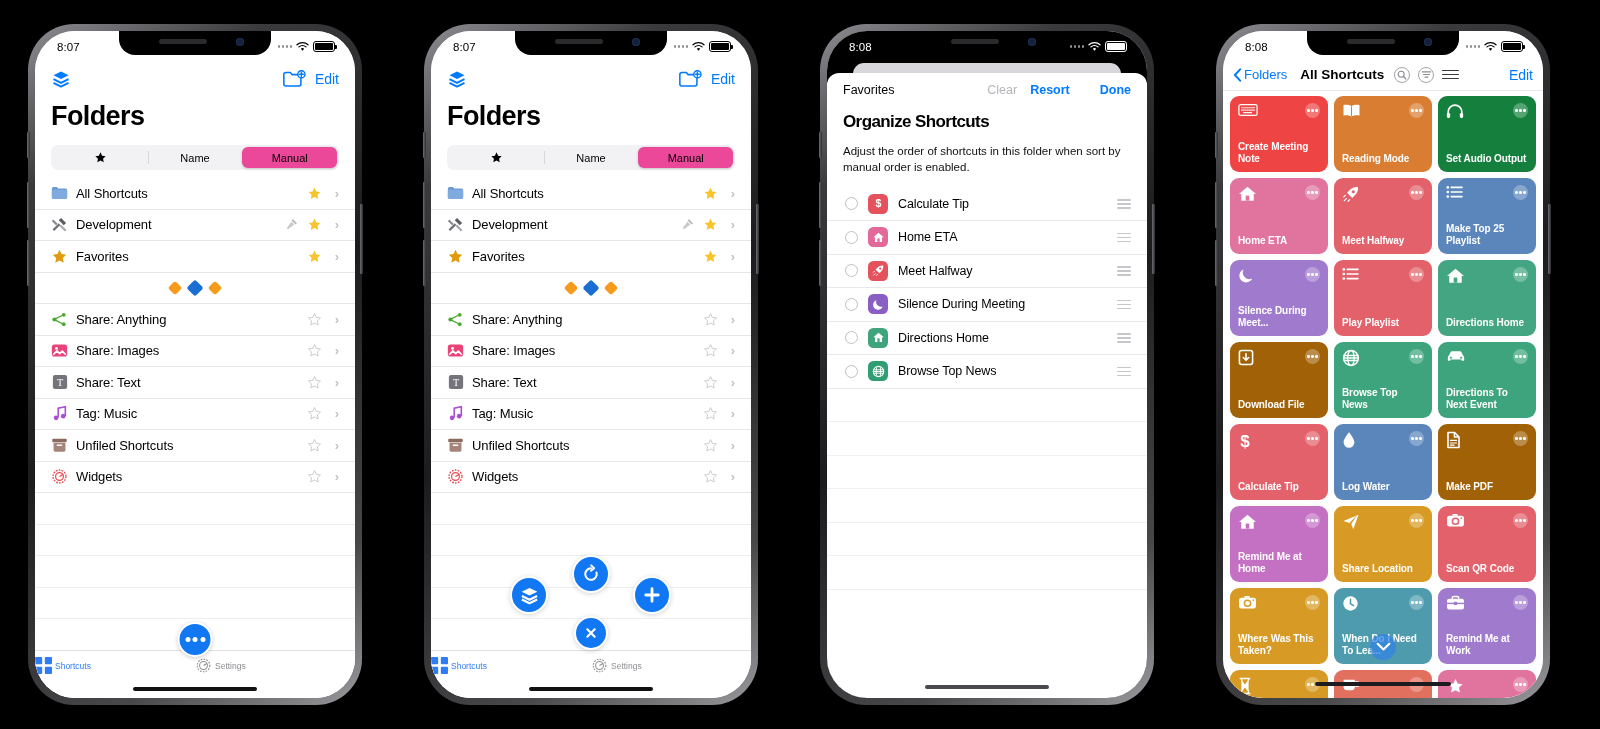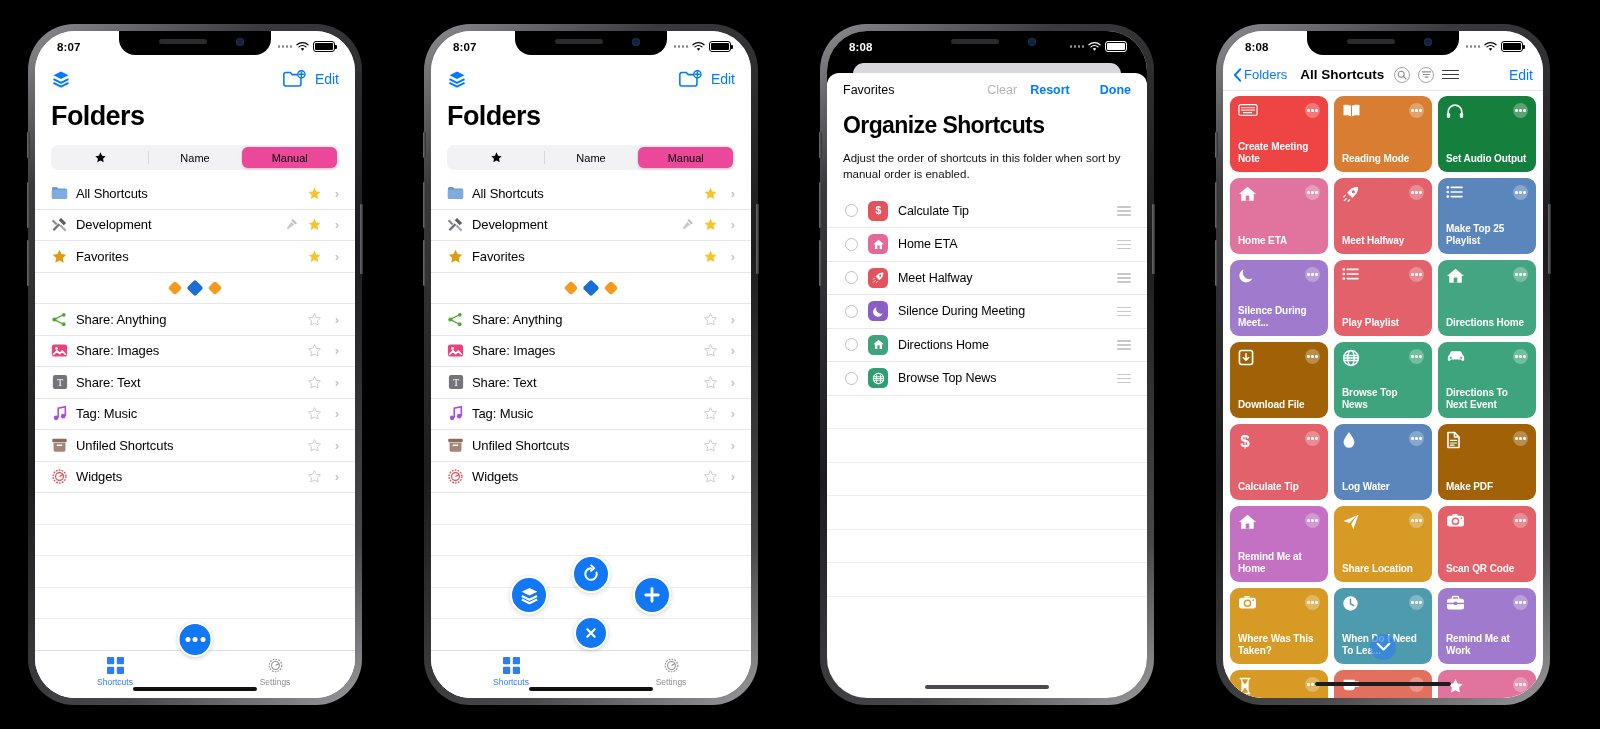--- a/index.html
+++ b/index.html
@@ -51,21 +51,21 @@
   .sb-l1 { left:-1px; top:108px; width:3px; height:26px; }
   .sb-l2 { left:-1px; top:158px; width:3px; height:46px; }
   .sb-l3 { left:-1px; top:216px; width:3px; height:46px; }
   .sb-r1 { right:-1px; top:180px; width:3px; height:70px; }
 
   
   .statusbar {
     position: absolute; top: 0; left: 0; right: 0; height: 28px;
     display: flex; align-items: center; justify-content: space-between;
     padding: 0 18px; z-index: 20;
-    font-size: 11.5px; font-weight: 700; color: #000;
+    font-size: 11.5px; font-weight: 400; color: #000;
   }
   .sb-time { margin-top: 3px; margin-left: 4px; letter-spacing: 0.1px; }
   .sb-right { display: flex; align-items: center; gap: 4px; margin-top: 3px; margin-right: 2px;}
   .sig-dots { display:flex; gap:1.5px; align-items:flex-end; }
   .sig-dots i { display:block; width:2.5px; height:2.5px; border-radius:50%; background:#8e8e93; }
   .wifi { width: 13px; height: 10px; position: relative; }
   .battery {
     width: 22px; height: 11px; border: 1.3px solid #000; border-radius: 3px;
     position: relative; padding: 1.3px;
   }
@@ -117,21 +117,21 @@
   }
   .diamond { width:10px; height:10px; transform: rotate(45deg); border-radius:2px; }
   .empty-row { height: 31.5px; border-bottom:1px solid #eeeef0; }
 
   
   .tabbar {
     position:absolute; bottom:0; left:0; right:0; height:48px;
     border-top:1px solid #e2e2e4; display:flex; align-items:flex-start;
     padding-top: 6px; background:#fff; z-index: 12;
   }
-  .tab { flex:1; display:flex; flex-direction:column; align-items:center; gap:3px; }
+  .tab { flex:1; display:flex; flex-direction:row; align-items:center; gap:3px; }
   .tab .tlabel { font-size:8.5px; }
   .tab.active .tlabel { color:#2f7cf6; }
   .tab.inactive .tlabel { color:#8e8e93; }
   .homebar {
     position:absolute; bottom:7px; left:50%; transform:translateX(-50%);
     width:124px; height:4px; border-radius:3px; background:#111; z-index:14;
   }
 
   
   .fab-center {
@@ -158,21 +158,21 @@
   .sheet {
     position:absolute; top:42px; left:0; right:0; bottom:0;
     background:#fff; border-radius:12px 12px 0 0; overflow:hidden;
   }
   .sheet-nav {
     height:34px; display:flex; align-items:center; justify-content:space-between;
     padding: 0 16px;
   }
   .sheet-nav .left { font-size:12.5px; color:#000; }
   .sheet-nav .right { display:flex; gap:13px; align-items:center; font-size:12.5px;}
-  .sheet-title { font-size:23px; font-weight:800; padding:0 16px; letter-spacing:-0.6px; margin-top:5px; }
+  .sheet-title { font-size:17px; font-weight:800; padding:0 16px; letter-spacing:-0.6px; margin-top:5px; }
   .sheet-desc { font-size:11.5px; color:#111; padding:0 16px; margin-top:11px; line-height:1.42; }
   .orow {
     height:33.5px; display:flex; align-items:center; gap:10px;
     padding:0 16px 0 18px; border-bottom:1px solid #e9e9eb;
   }
   .radio { width:13px; height:13px; border-radius:50%; border:1.2px solid #c0c0c4; flex:0 0 auto;}
   .sq-icon {
     width:20px; height:20px; border-radius:5.5px; flex:0 0 auto;
     display:flex; align-items:center; justify-content:center; color:#fff;
   }

